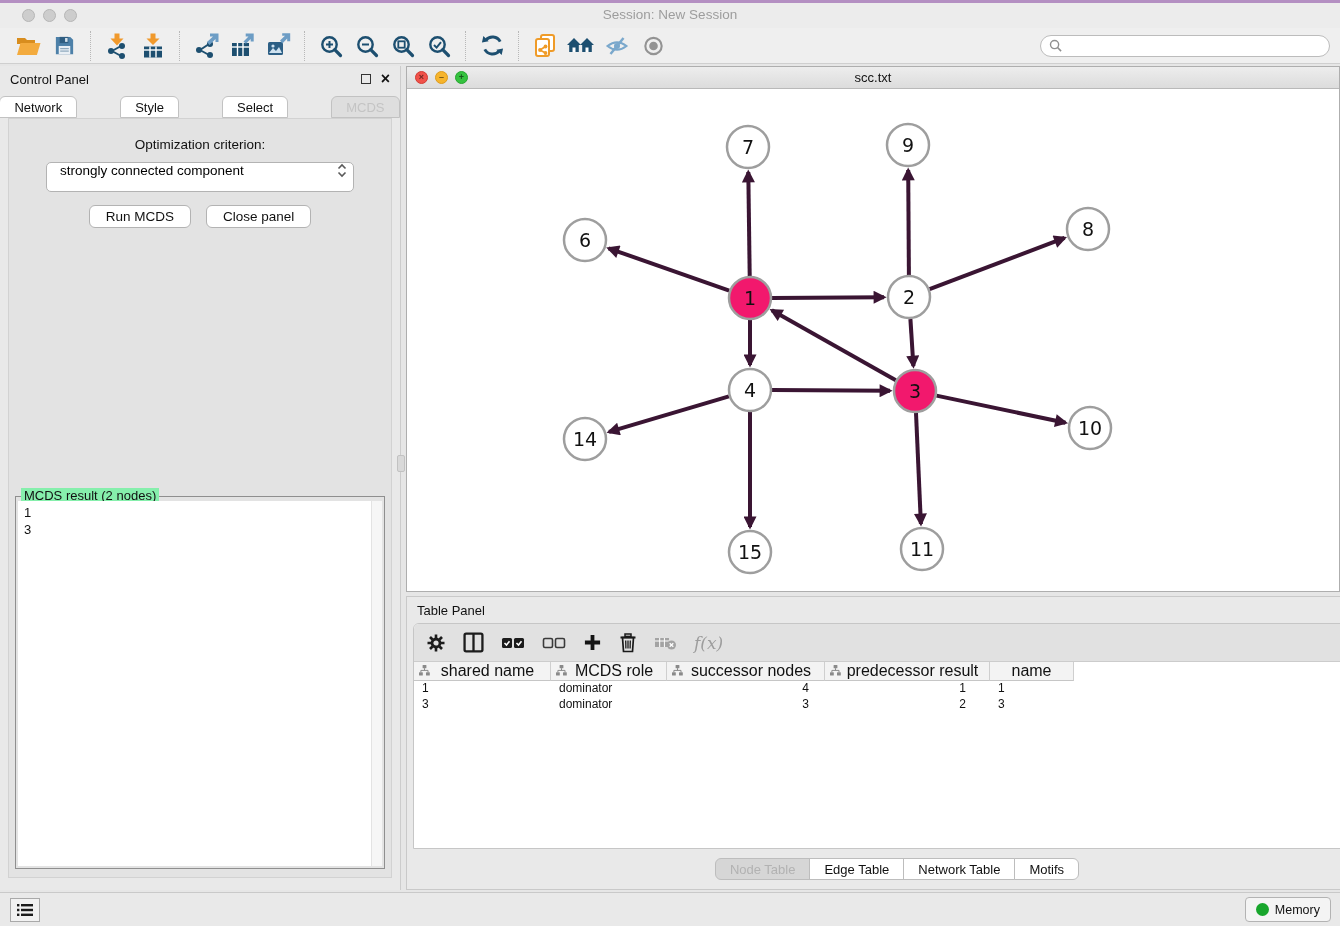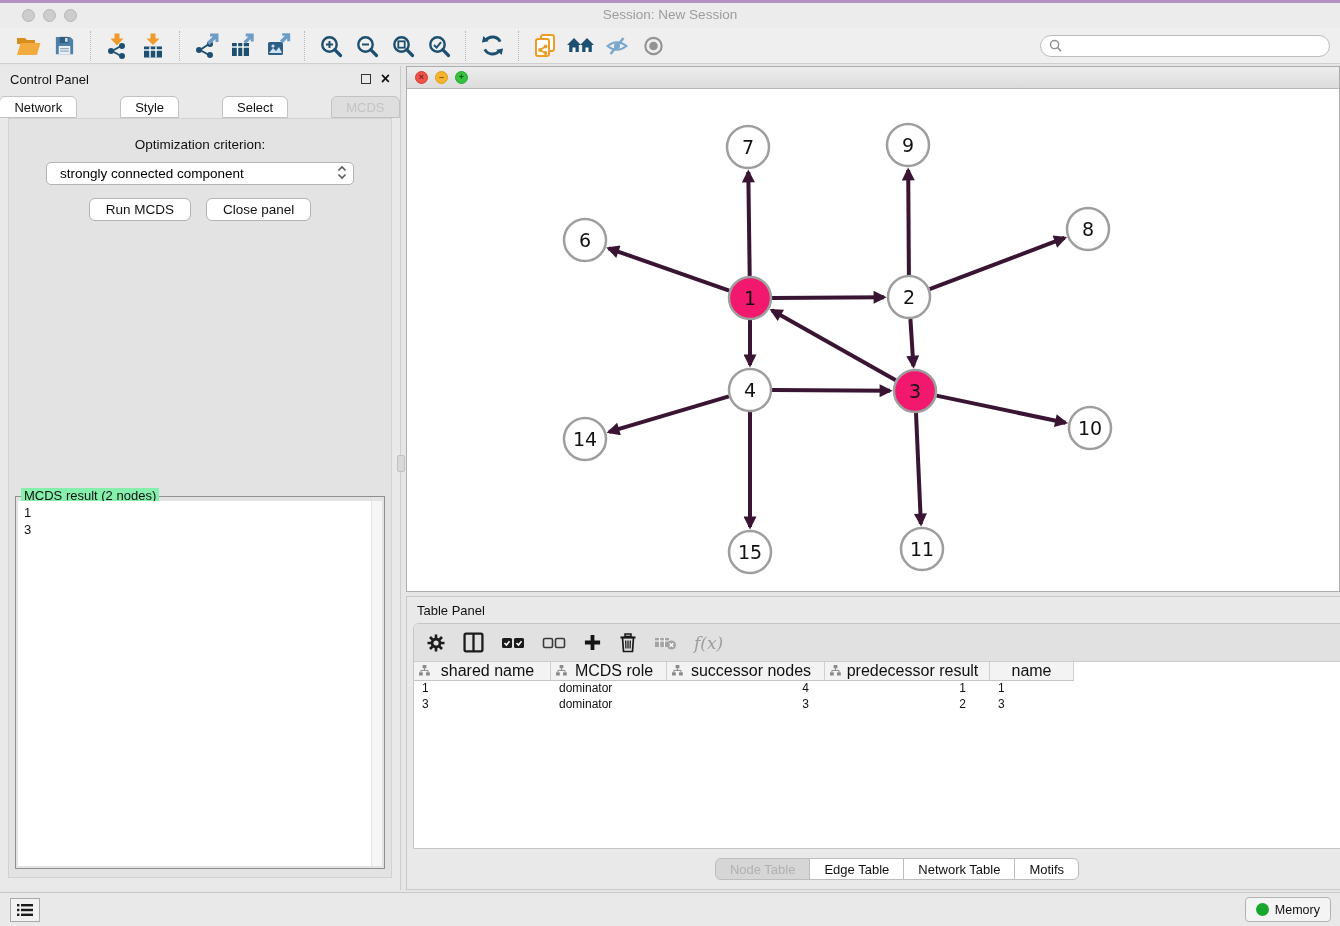--- a/index.html
+++ b/index.html
@@ -23,21 +23,21 @@
   #control-panel { position:absolute; left:0; top:66px; width:401px; height:824px; background:#e9e9e9; border-right:1px solid #cccccc; }
   .panel-header { position:absolute; left:0; top:0; width:100%; height:26px; display:flex; align-items:center; padding:0 10px; font-size:13px; color:#111; }
   .panel-hicons { margin-left:auto; display:flex; align-items:center; gap:10px; }
   .float-icon { width:10px; height:10px; border:1.6px solid #333; display:inline-block; }
   .close-icon { font-size:16px; font-weight:bold; color:#111; line-height:10px; }
   #cp-tabs { position:absolute; top:30px; left:0; width:100%; display:flex; justify-content:center;gap:44px; }
   .cptab { border:1px solid #c2c2c2; background:#fff; height:22px; line-height:21px; padding:0 14px; font-size:13px; margin-left:-1px; border-radius:6px 6px 0 0; color:#111; }
   .cptab.selected { background:#dedede; color:#c4c4c4; }
   #cp-inner { position:absolute; left:8px; right:8px; top:52px; bottom:12px; background:#e3e3e3; border:1px solid #d2d2d2; border-radius:0; }
   .opt-label { margin-top:18px; text-align:center; font-size:13.5px; color:#111; }
-  .cp-select { margin:10px auto 0; width:308px; height:23px; background:#fff; border:1px solid #b3b3b3; border-radius:5px; display:flex; align-items:center; padding:0 6px 0 13px; font-size:13.5px; }
+  .cp-select { margin:10px auto 0; width:308px; height:30px; background:#fff; border:1px solid #b3b3b3; border-radius:5px; display:flex; align-items:flex-start; padding:0 6px 0 13px; font-size:13.5px; }
   .cp-select .chev { margin-left:auto; }
   .btn-row { margin-top:13px; display:flex; justify-content:center; gap:15px; }
   .mac-btn { background:#fff; border:1px solid #b3b3b3; border-radius:6px; height:23px; line-height:21px; padding:0 16px; font-size:13.5px; color:#111; }
   #result-box { position:absolute; left:6px; right:6px; top:377px; bottom:8px; border:1px solid #8f8f8f; }
   #result-title { position:absolute; top:-9px; left:5px; background:#86efac; padding:0 3px; font-size:13px; color:#111; }
   #result-white { position:absolute; left:2px; right:2px; top:4px; bottom:2px; background:#fff; }
   #result-text { font-family:"Liberation Sans",sans-serif; font-size:13px; line-height:17px; padding:3px 6px; color:#111; }
   #result-scroll { position:absolute; right:0; top:0; bottom:0; width:11px; background:#f6f6f6; border-left:1px solid #e3e3e3; }
 
   
@@ -300,20 +300,21 @@
 <div id="splitter-handle-left"></div>
 <div id="splitter-handle-bottom"></div>
 
 <div id="network-frame">
   <div id="nf-titlebar">
     <div class="traffic">
       <span class="nf-tl nf-close">×</span>
       <span class="nf-tl nf-min">–</span>
       <span class="nf-tl nf-zoom">+</span>
     </div>
+    <div id="nf-title">scc.txt</div>
   </div>
   <div id="graph-canvas">
     <svg id="graph-svg" width="932" height="503">
         <defs>
           <marker id="arrow" markerUnits="userSpaceOnUse" markerWidth="16" markerHeight="13" refX="8" refY="5" orient="auto" viewBox="0 0 10 10">
     <path d="M0 0 L10 5 L0 10 z" fill="#3a1533"></path>
           </marker>
         </defs>
         <line x1="342.7" y1="187.0" x2="341.3" y2="83.0" stroke="#3a1533" stroke-width="4" marker-end="url(#arrow)"></line>
         <line x1="322.2" y1="201.7" x2="201.6" y2="159.3" stroke="#3a1533" stroke-width="4" marker-end="url(#arrow)"></line>

